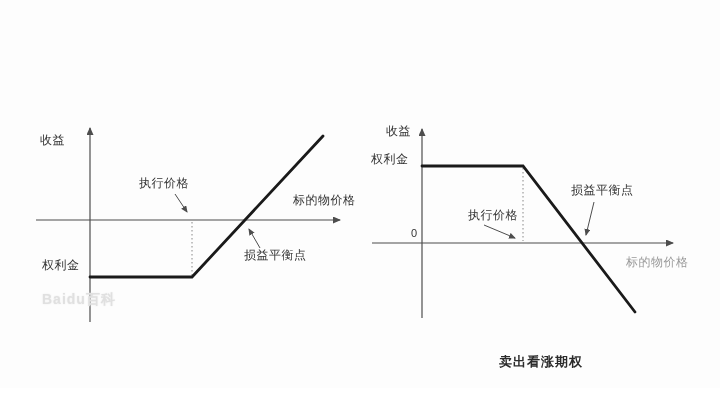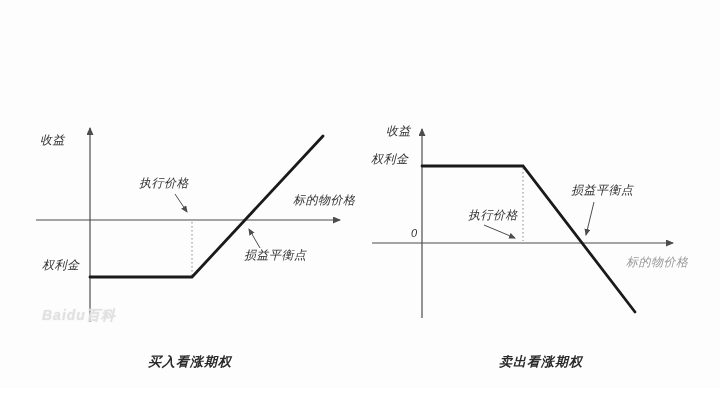--- a/index.html
+++ b/index.html
@@ -1,33 +1,33 @@
 <!DOCTYPE html>
 <html><head>
 <meta charset="utf-8">
 <style>
   html,body{margin:0;padding:0;background:#ffffff;}
   .canvas{
     position:relative;width:720px;height:388px;background:#fdfdfd;
-    font-family:"Liberation Sans","DejaVu Sans",sans-serif;overflow:hidden;font-style:italic;
+    font-family:"Liberation Sans","DejaVu Sans",sans-serif;overflow:hidden;
   }
   .canvas svg{position:absolute;left:0;top:0;}
   .lbl{
     position:absolute;font-size:12px;color:#333333;white-space:nowrap;
     line-height:1.1;letter-spacing:0.5px;
   }
   .lbl.small{font-size:11px;}
   .lbl.light{color:#999999;}
   .chart-title{
     position:absolute;width:90px;text-align:center;font-size:13px;
     font-weight:600;color:#2b2b2b;letter-spacing:1px;
   }
   .watermark{
     position:absolute;font-size:14px;font-weight:bold;color:#e0e0e0;
-    letter-spacing:1px;text-shadow:0 0 2px #ececec;margin-top:16px;
+    letter-spacing:1px;text-shadow:0 0 2px #ececec;
   }
   .axis{stroke:#4d4d4d;stroke-width:1.2;fill:none;}
   .payoff{stroke:#1a1a1a;stroke-width:2.8;fill:none;stroke-linecap:round;}
   .dash{stroke:#888888;stroke-width:1;fill:none;stroke-dasharray:1.5,2.5;}
   .ann{stroke:#4d4d4d;stroke-width:1;fill:none;}
 </style>
 </head>
 <body>
 
 <div class="canvas">
@@ -59,21 +59,20 @@
       <line class="ann" x1="484" y1="225" x2="515" y2="238" marker-end="url(#arrow-ann)"></line>
       <line class="ann" x1="594" y1="202" x2="586" y2="235" marker-end="url(#arrow-ann)"></line>
     </g>
   </svg>
 
   <div class="lbl" style="left:40px;top:134px">收益</div>
   <div class="lbl" style="left:139px;top:177px">执行价格</div>
   <div class="lbl" style="left:293px;top:194px">标的物价格</div>
   <div class="lbl" style="left:42px;top:259px">权利金</div>
   <div class="lbl" style="left:244px;top:249px">损益平衡点</div>
-  <div class="chart-title" style="left:145px;top:353px">买入看涨期权</div>
 
   <div class="lbl" style="left:386px;top:125px">收益</div>
   <div class="lbl" style="left:371px;top:153px">权利金</div>
   <div class="lbl small" style="left:411px;top:227px">0</div>
   <div class="lbl" style="left:468px;top:209px">执行价格</div>
   <div class="lbl" style="left:571px;top:184px">损益平衡点</div>
   <div class="lbl light" style="left:626px;top:256px">标的物价格</div>
   <div class="chart-title" style="left:496px;top:353px">卖出看涨期权</div>
 
   <div class="watermark" style="left:42px;top:291px">Baidu百科</div>

